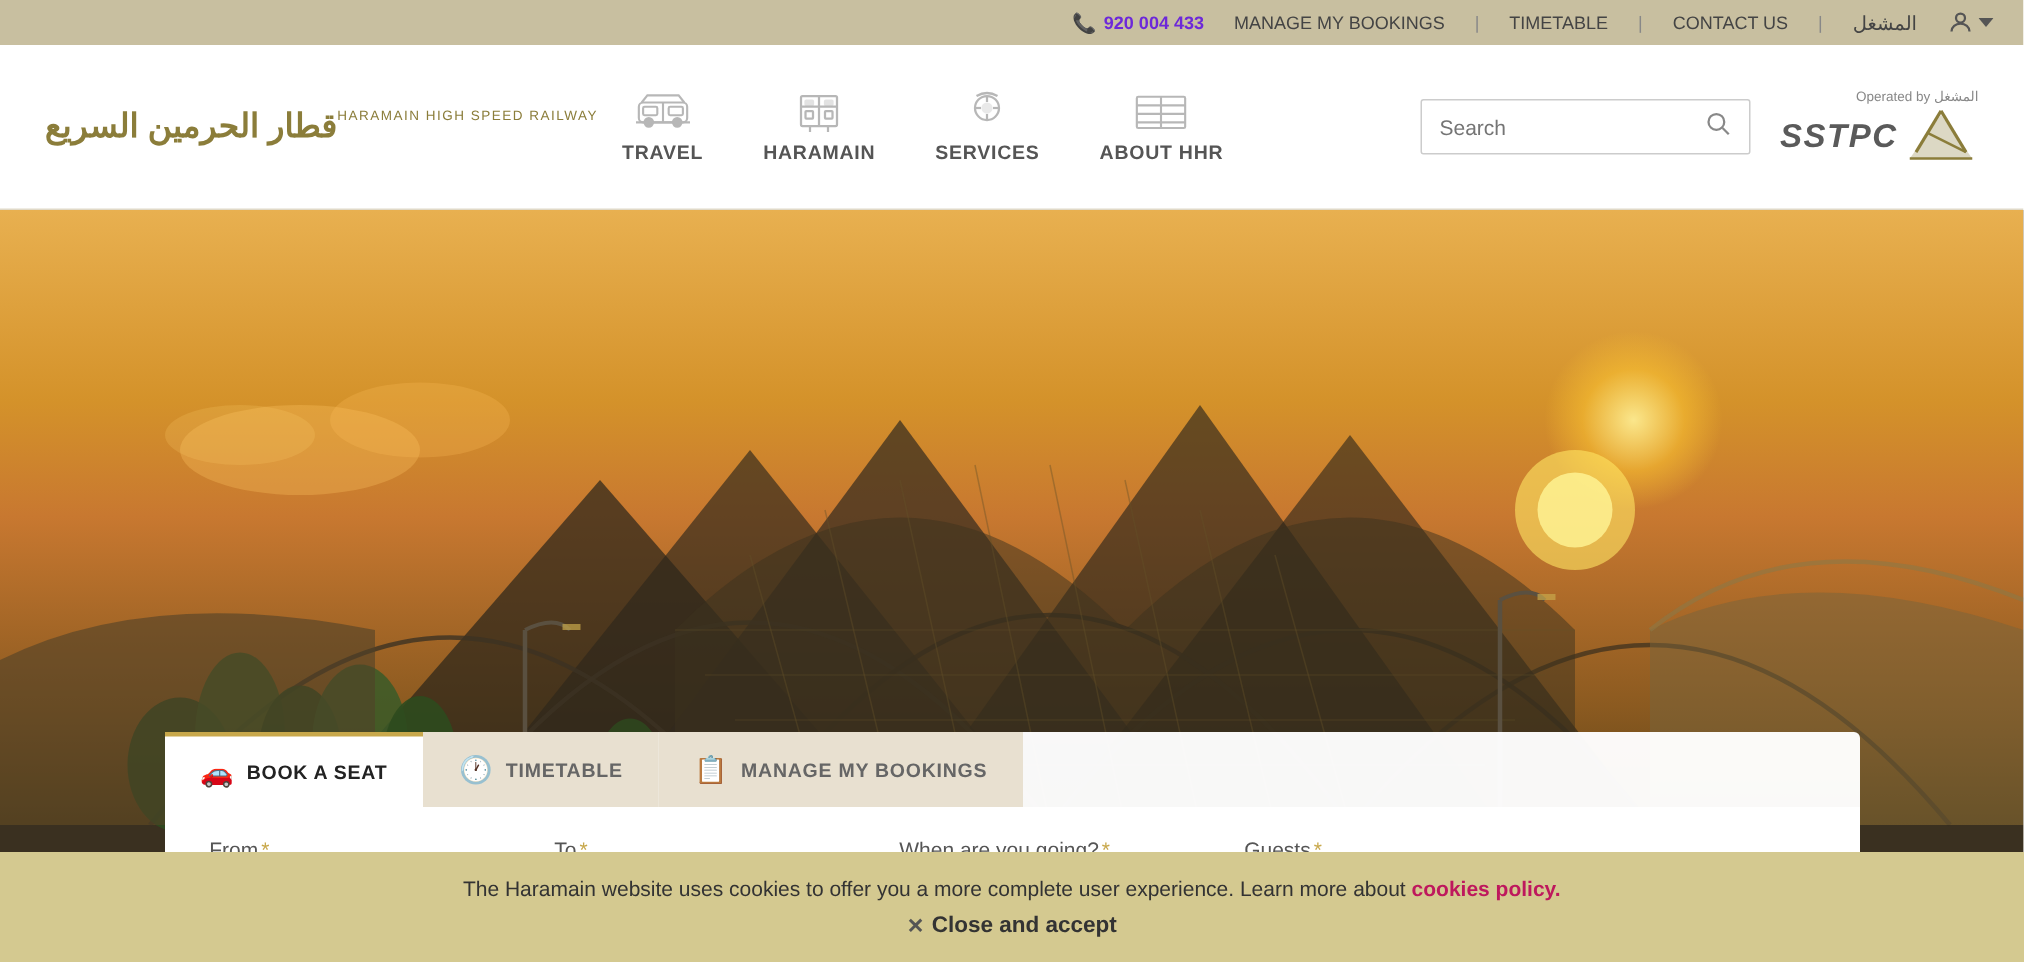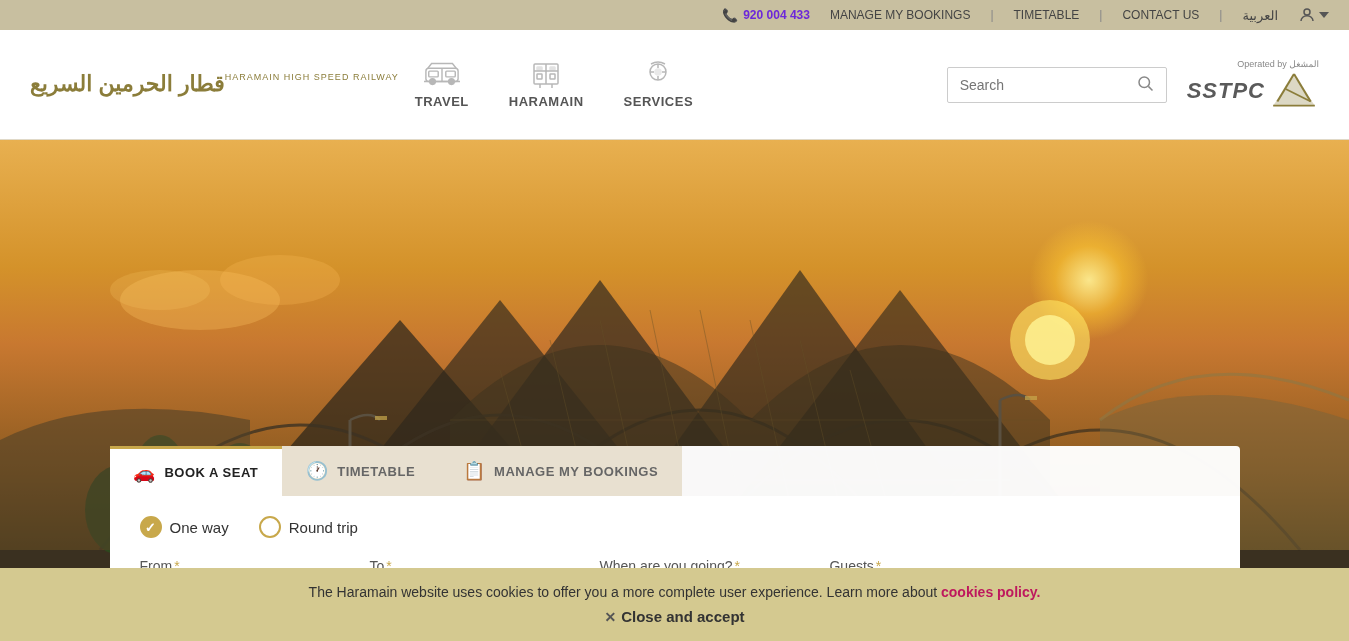--- a/index.html
+++ b/index.html
@@ -360,21 +360,21 @@
 <body>
 
 <div class="top-bar">
   <span class="phone">920 004 433</span>
   <a href="#">MANAGE MY BOOKINGS</a>
   <span class="divider">|</span>
   <a href="#">TIMETABLE</a>
   <span class="divider">|</span>
   <a href="#">CONTACT US</a>
   <span class="divider">|</span>
-  <a href="#" class="arabic">العربية</a>
+  <a href="#" class="arabic">المشغل</a>
   <span class="user-icon">
     <svg width="18" height="18" viewBox="0 0 24 24" fill="none" stroke="#555" stroke-width="2">
       <circle cx="12" cy="8" r="4"></circle>
       <path d="M4 20c0-4 3.6-7 8-7s8 3 8 7"></path>
     </svg>
     <svg width="10" height="10" viewBox="0 0 10 6" fill="#555">
         <path d="M0 0l5 6 5-6z"></path>
       </svg>
   </span>
 </div>
@@ -424,20 +424,32 @@
           <line x1="15" y1="6" x2="15" y2="10"></line>
           <line x1="15" y1="18" x2="15" y2="22"></line>
           <line x1="7" y1="14" x2="11" y2="14"></line>
           <line x1="19" y1="14" x2="23" y2="14"></line>
           <circle cx="15" cy="14" r="3" fill="#888" opacity="0.3"></circle>
           <path d="M8 6 Q15 2 22 6"></path>
         </svg>
       </span>
       <span class="nav-label">SERVICES</span>
     </a>
+    <a class="nav-item" href="#">
+      <span class="nav-icon">
+        <svg width="38" height="28" viewBox="0 0 38 28" fill="none" stroke="#888" stroke-width="1.5">
+          <rect x="2" y="4" width="34" height="22" rx="1"></rect>
+          <line x1="19" y1="4" x2="19" y2="26"></line>
+          <line x1="2" y1="10" x2="36" y2="10"></line>
+          <line x1="2" y1="16" x2="36" y2="16"></line>
+          <line x1="2" y1="22" x2="36" y2="22"></line>
+        </svg>
+      </span>
+      <span class="nav-label">ABOUT HHR</span>
+    </a>
   </div>
 
   <div class="search-area">
     <input type="text" placeholder="Search" style="">
     <button class="search-icon-btn">
       <svg width="18" height="18" viewBox="0 0 24 24" fill="none" stroke="#888" stroke-width="2">
         <circle cx="11" cy="11" r="7"></circle>
         <line x1="16.5" y1="16.5" x2="22" y2="22"></line>
       </svg>
     </button>
@@ -533,30 +545,20 @@
         <span class="tab-icon">🕐</span>
         <span>TIMETABLE</span>
       </button>
       <button class="booking-tab inactive">
         <span class="tab-icon">📋</span>
         <span>MANAGE MY BOOKINGS</span>
       </button>
     </div>
 
     <div class="booking-body">
-      <div class="trip-type-row">
-        <label class="radio-option">
-          <span class="radio-circle checked"></span>
-          <span>One way</span>
-        </label>
-        <label class="radio-option">
-          <span class="radio-circle"></span>
-          <span>Round trip</span>
-        </label>
-      </div>
 
       <div class="form-row">
         <div class="form-field">
           <label>
             <span>From</span><span class="required">*</span>
           </label>
           <input type="text" placeholder="" style="">
         </div>
         <div class="form-field">
           <label>

